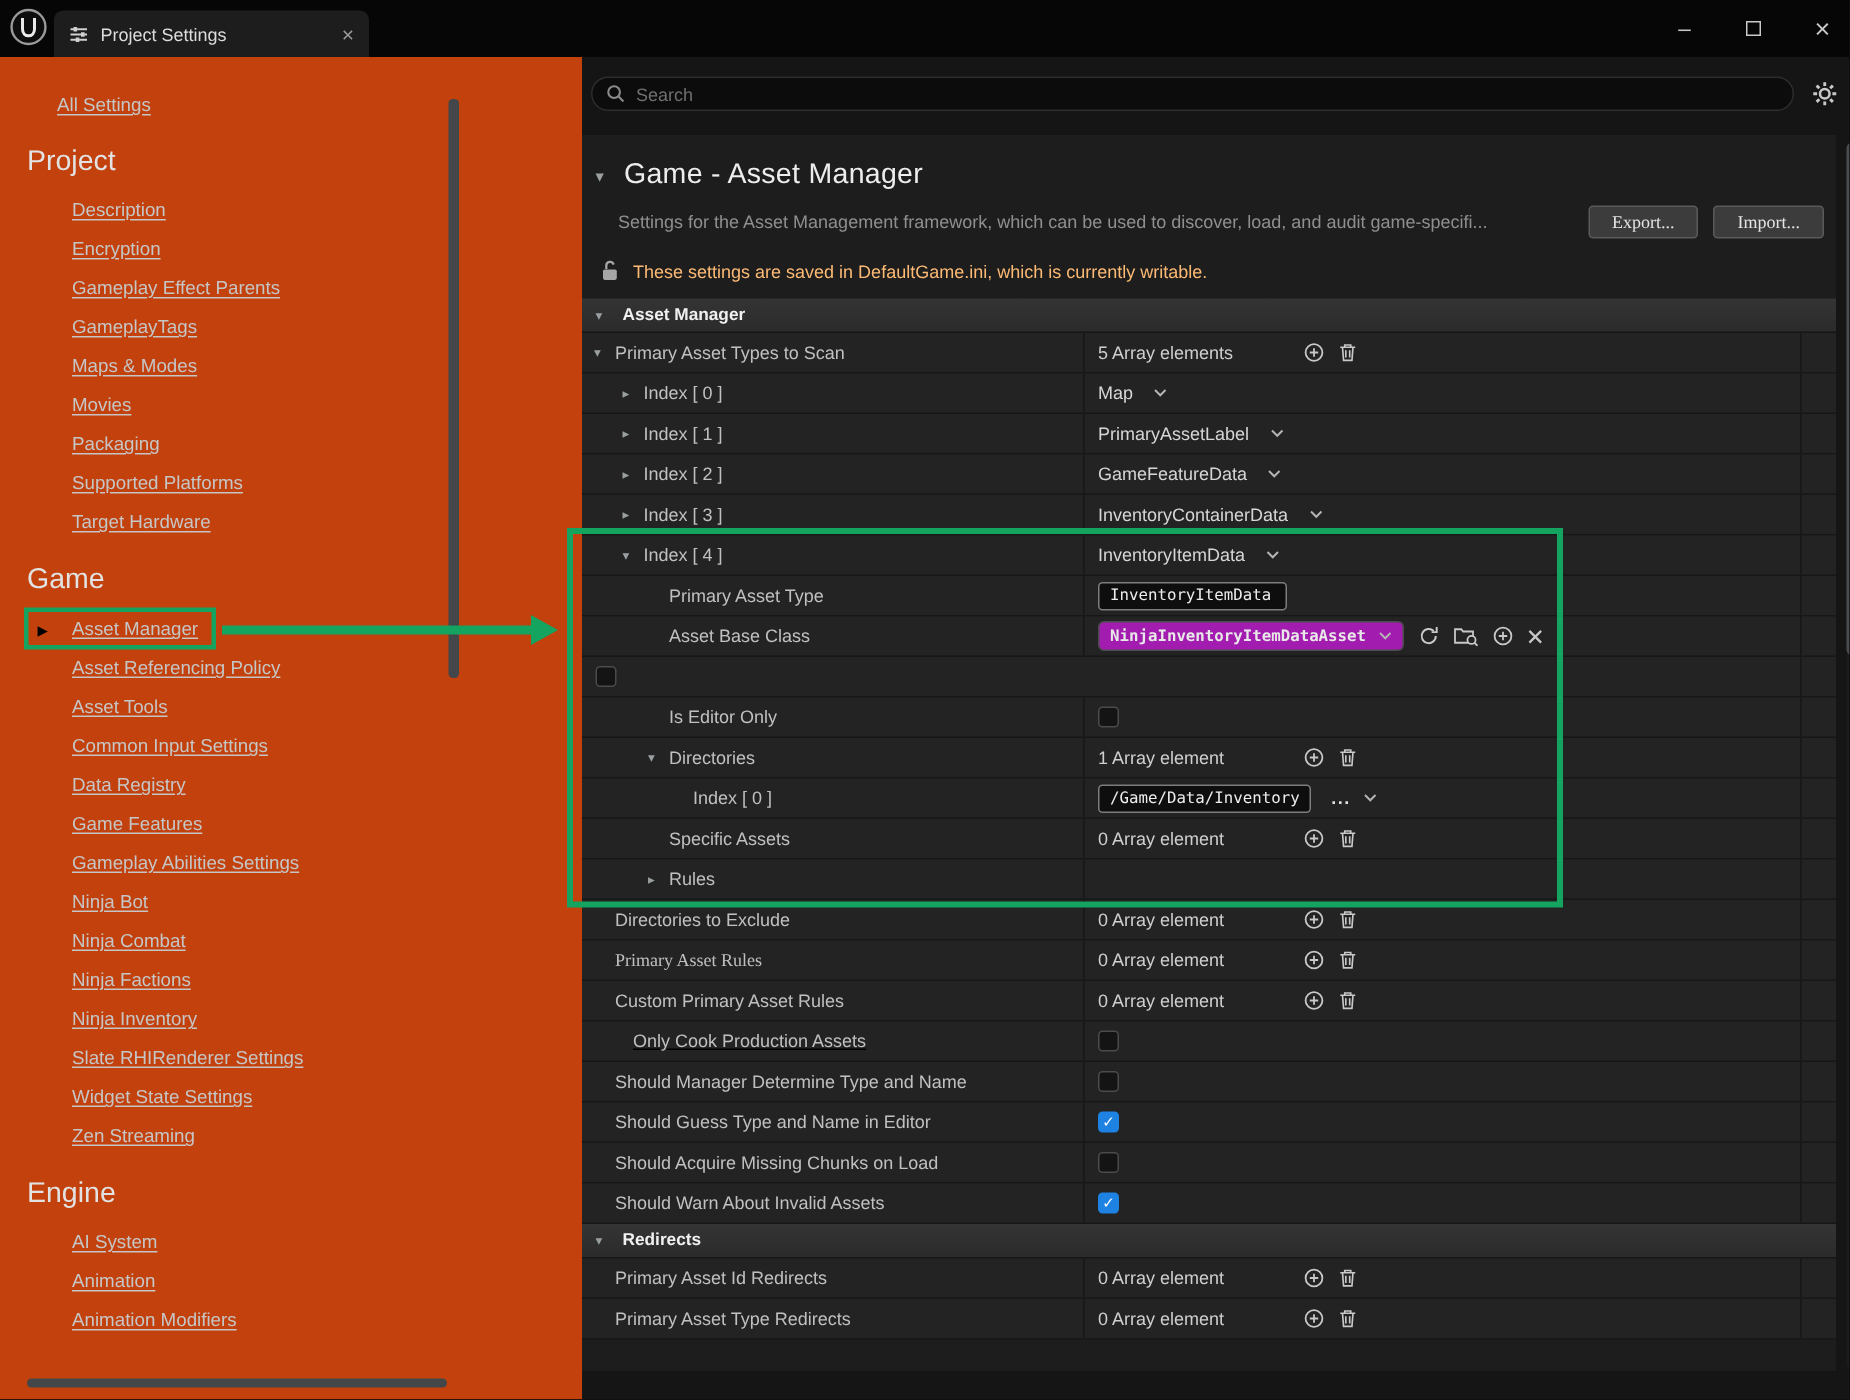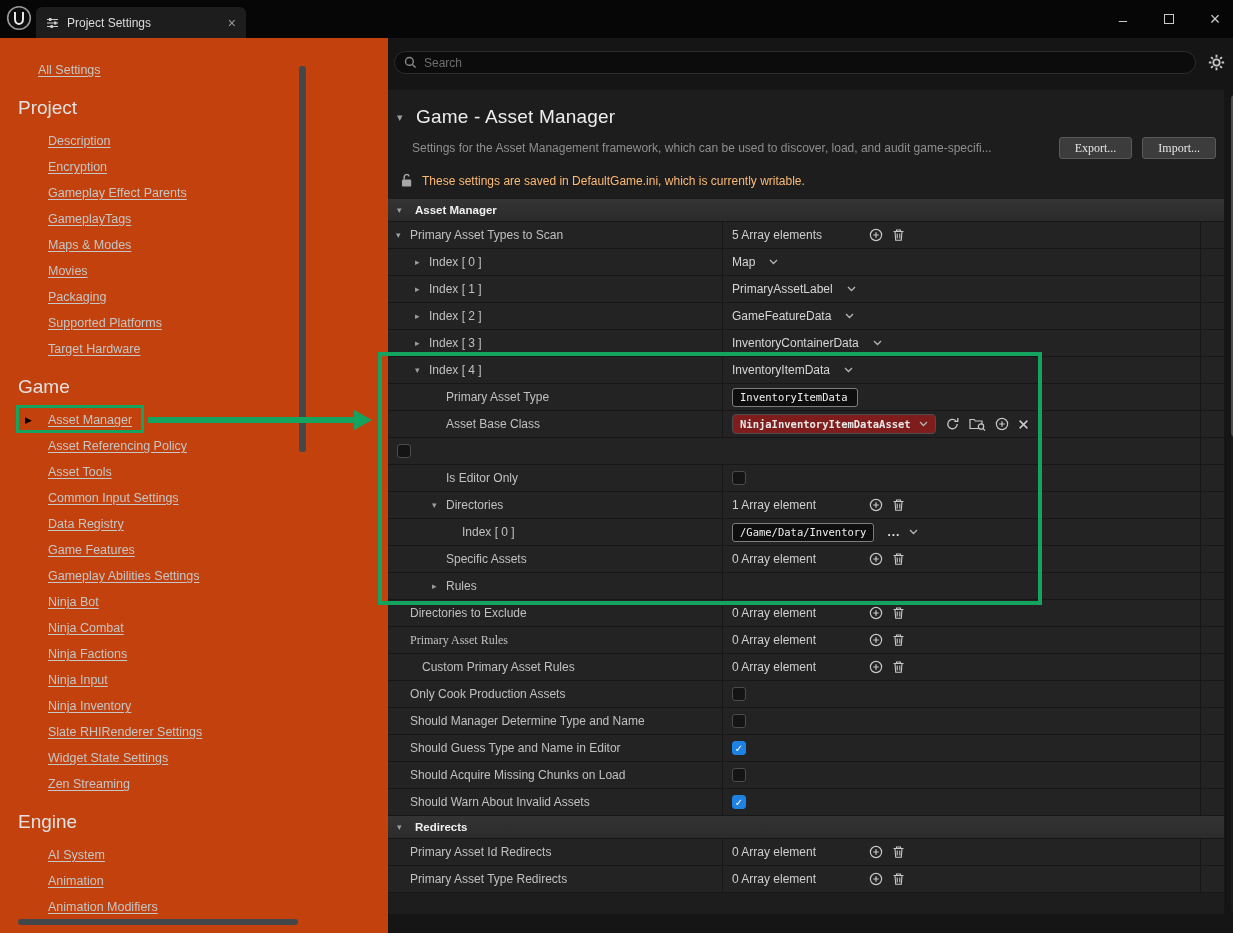--- a/index.html
+++ b/index.html
@@ -62,21 +62,21 @@
   .row{display:flex;height:27px;align-items:stretch;background:#232323;border-bottom:1px solid #171717}
   .lc{width:335px;flex:none;display:flex;align-items:center;border-right:1px solid #171717;overflow:hidden}
   .exp-ph{width:14px;flex:none}
   .rl{color:#c0c0c0;font-size:12px;white-space:nowrap}
   .vc{flex:1;display:flex;align-items:center;padding-left:9px;gap:9px;min-width:0}
   .gut{width:24px;flex:none;border-left:1px solid #171717}
   .count{width:128px;flex:none;color:#cfcfcf;font-size:12px;white-space:nowrap}
   .ic{display:inline-flex;align-items:center;line-height:0}
   .ic.clickable{cursor:pointer}
   .enum{display:flex;align-items:center;gap:14px;color:#d6d6d6;font-size:12px;cursor:pointer;white-space:nowrap}
-  .combo{min-width:172px;height:20px;background:#7f1d1d;border:1px solid #4d4d4d;border-radius:4px;
+  .combo{min-width:172px;height:20px;background:#a21caf;border:1px solid #4d4d4d;border-radius:4px;
          display:flex;align-items:center;justify-content:space-between;gap:8px;padding:0 7px;
          color:#e8e8e8;font-family:"DejaVu Sans Mono",monospace;font-size:10.5px;font-weight:bold;cursor:pointer}
   .tfield{height:19px;background:#0e0e0e;border:1px solid #7d7d7d;border-radius:3px;display:flex;align-items:center;
           padding:0 7px;color:#eee;font-family:"DejaVu Sans Mono",monospace;font-size:10.5px;white-space:nowrap}
   .tfield.w1{min-width:126px}
   .tfield.w2{min-width:142px}
   .cb{width:14px;height:14px;border:1px solid #4b4b4b;border-radius:3px;background:#141414;color:#fff;
       display:flex;align-items:center;justify-content:center;font-size:10px;cursor:pointer;flex:none}
   .cb.on{background:var(--check,#1a7ee6);border-color:var(--check,#1a7ee6)}
   .more{color:#e2e2e2;font-weight:bold;font-size:12px;letter-spacing:1px;margin-left:4px;cursor:pointer}
@@ -149,21 +149,20 @@
           <div class="sb-item selected"><span class="sel-marker">▶</span><span class="sb-label">Asset Manager</span></div>
           <div class="sb-item"><span class="sb-label">Asset Referencing Policy</span></div>
           <div class="sb-item"><span class="sb-label">Asset Tools</span></div>
           <div class="sb-item"><span class="sb-label">Common Input Settings</span></div>
           <div class="sb-item"><span class="sb-label">Data Registry</span></div>
           <div class="sb-item"><span class="sb-label">Game Features</span></div>
           <div class="sb-item"><span class="sb-label">Gameplay Abilities Settings</span></div>
           <div class="sb-item"><span class="sb-label">Ninja Bot</span></div>
           <div class="sb-item"><span class="sb-label">Ninja Combat</span></div>
           <div class="sb-item"><span class="sb-label">Ninja Factions</span></div>
-          <div class="sb-item"><span class="sb-label">Ninja Input</span></div>
           <div class="sb-item"><span class="sb-label">Ninja Inventory</span></div>
           <div class="sb-item"><span class="sb-label">Slate RHIRenderer Settings</span></div>
           <div class="sb-item"><span class="sb-label">Widget State Settings</span></div>
           <div class="sb-item"><span class="sb-label">Zen Streaming</span></div>
           <div class="sb-title">Engine</div>
           <div class="sb-item"><span class="sb-label">AI System</span></div>
           <div class="sb-item"><span class="sb-label">Animation</span></div>
           <div class="sb-item"><span class="sb-label">Animation Modifiers</span></div>
         </div>
       <div class="sb-vscroll">
@@ -498,42 +497,42 @@
                 </span>
                 <span class="ic clickable">
                   <svg width="13" height="14" viewBox="0 0 13 14">
                     <path d="M1.5 3.5h10M4.5 3.5V2h4v1.5M3 3.5l.7 8.7h5.6l.7-8.7M5.2 5.5v4.9M7.8 5.5v4.9" fill="none" stroke="#c8c8c8" stroke-width="1.1"></path>
                   </svg>
                 </span>
               </div>
               <div class="gut"></div>
             </div>
             <div class="row">
-              <div class="lc" style="padding-left: 20px;">
+              <div class="lc" style="padding-left: 8px;">
                 <span class="exp-ph"></span>
                 <span class="rl">Custom Primary Asset Rules</span>
               </div>
               <div class="vc">
                 <span class="count">0 Array element</span>
                 <span class="ic clickable">
                   <svg width="14" height="14" viewBox="0 0 14 14">
                     <circle cx="7" cy="7" r="5.6" fill="none" stroke="#c8c8c8" stroke-width="1.2"></circle>
                     <path d="M7 4.2v5.6M4.2 7h5.6" stroke="#c8c8c8" stroke-width="1.2"></path>
                   </svg>
                 </span>
                 <span class="ic clickable">
                   <svg width="13" height="14" viewBox="0 0 13 14">
                     <path d="M1.5 3.5h10M4.5 3.5V2h4v1.5M3 3.5l.7 8.7h5.6l.7-8.7M5.2 5.5v4.9M7.8 5.5v4.9" fill="none" stroke="#c8c8c8" stroke-width="1.1"></path>
                   </svg>
                 </span>
               </div>
               <div class="gut"></div>
             </div>
             <div class="row">
-              <div class="lc" style="padding-left: 8px;">
+              <div class="lc" style="padding-left: 20px; text-decoration: underline;">
                 <span class="exp-ph"></span>
                 <span class="rl">Only Cook Production Assets</span>
               </div>
               <div class="vc">
                 <div class="cb"></div>
               </div>
               <div class="gut"></div>
             </div>
             <div class="row">
               <div class="lc" style="padding-left: 8px;">

